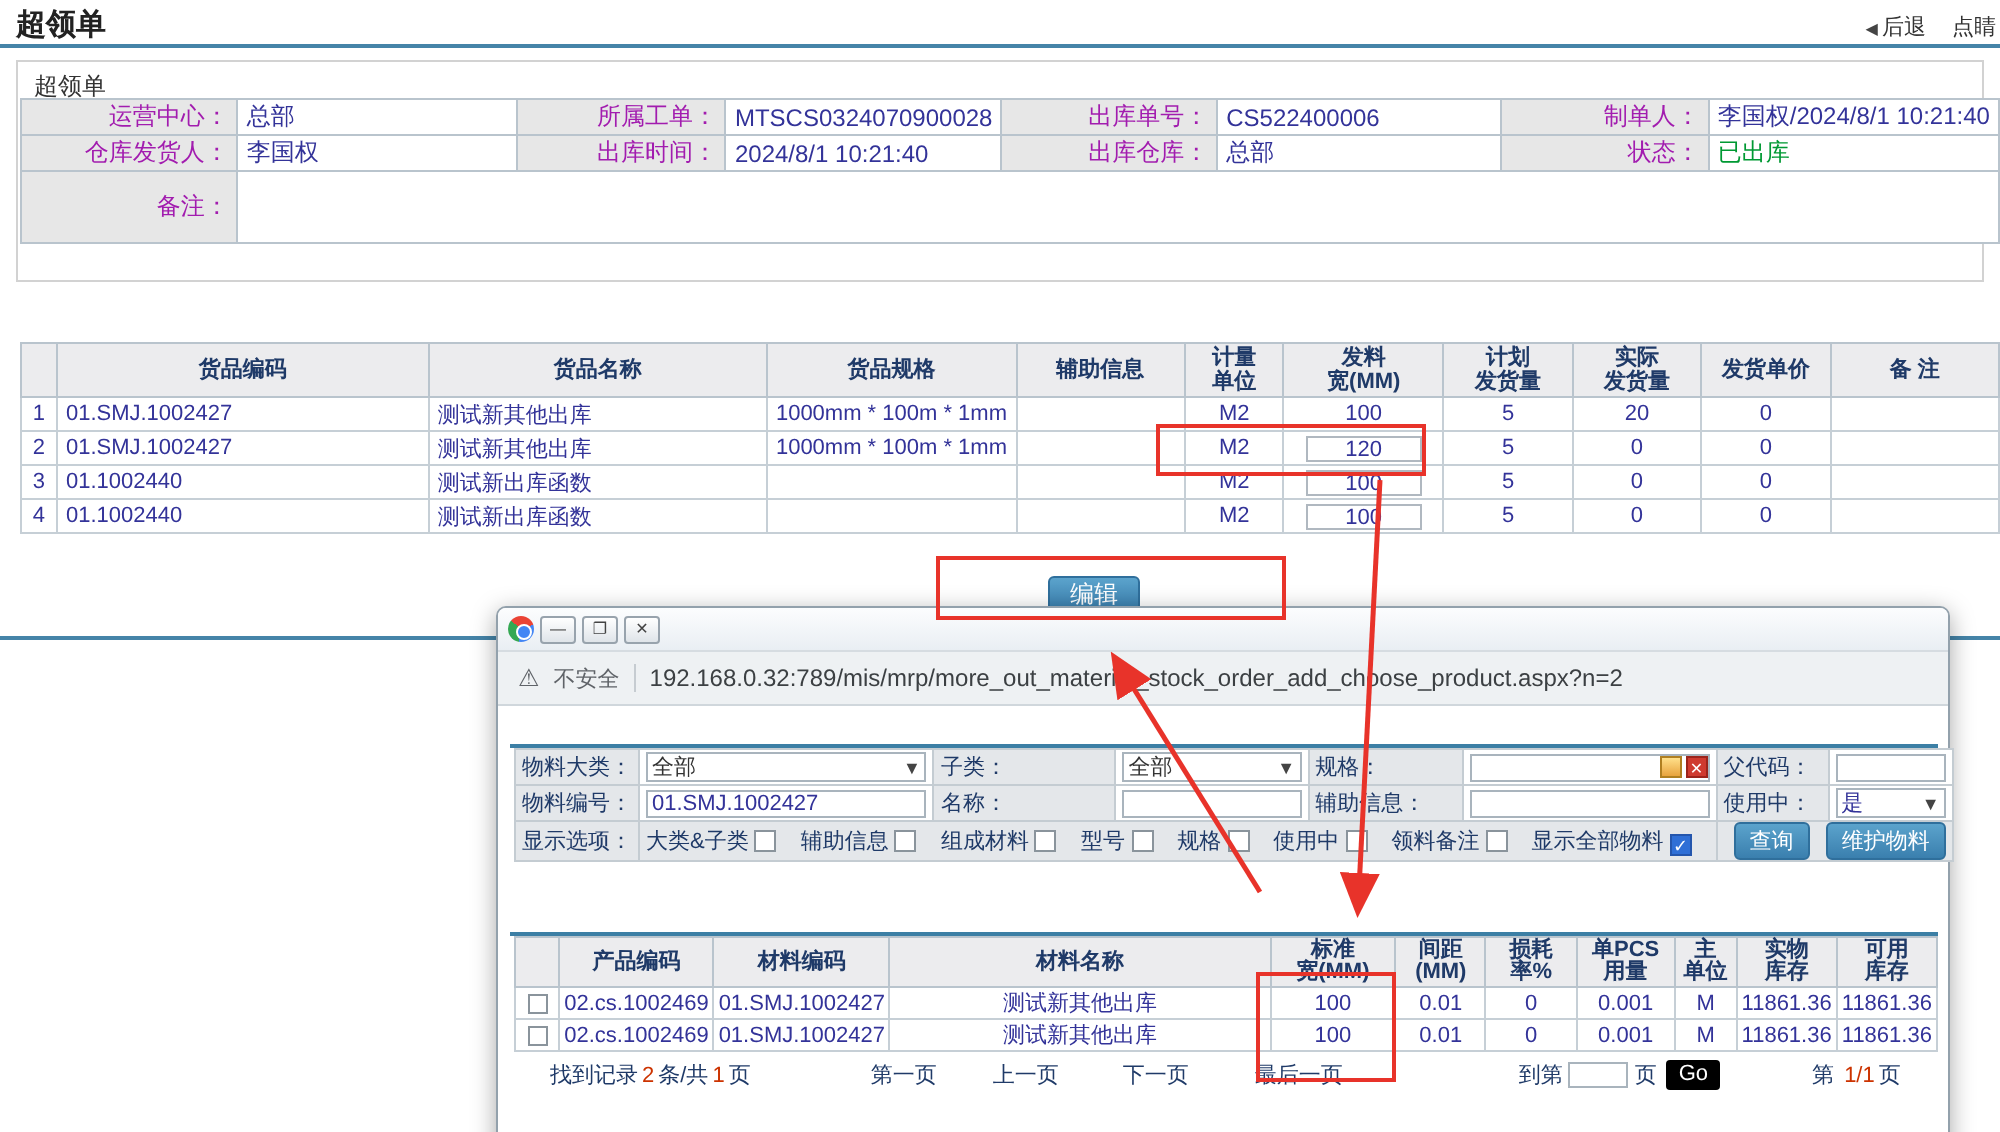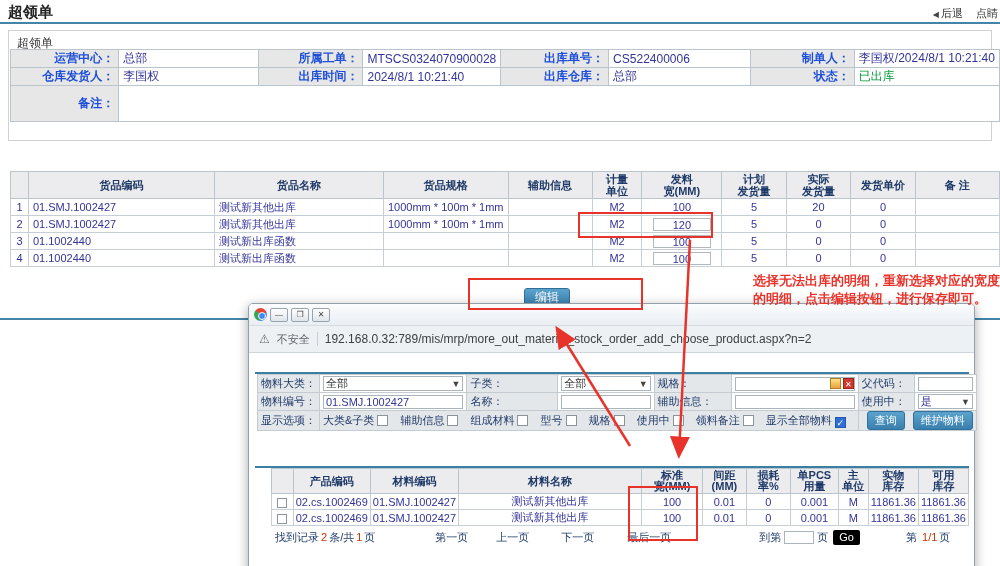--- a/index.html
+++ b/index.html
@@ -17,21 +17,21 @@
 
   
   .panel { position:absolute; background:#fff; border:1px solid #d2d2d2; }
   .panel-title { font-size:12px; color:#333; padding:4px 8px 2px 8px; }
   #panel-order { left:8px; top:30px; width:984px; height:111px; }
   #panel-detail { left:8px; top:146px; width:984px; height:126px; }
 
   
   table.form { border-collapse:collapse; table-layout:fixed; position:absolute; left:10px; top:49px; z-index:2; }
   table.form td { border:1px solid #b9c4cd; font-size:12px; height:18px; padding:0 4px; overflow:hidden; white-space:nowrap; }
-  table.form td.lbl { background:#e7e7e7; color:#1d4ed8; text-align:right;font-weight:bold; }
+  table.form td.lbl { background:#e7e7e7; color:#a21caf; text-align:right; }
   table.form td.val { background:#fff; color:#333399; text-align:left; }
   table.form td.val.status { color:#009933; }
   table.form tr.remark-row td { height:36px; }
 
   
   table.detail { border-collapse:collapse; table-layout:fixed; position:absolute; left:10px; top:171px; z-index:2; }
   table.detail th { border:1px solid #b9c4cd; background:#ececee; color:#1f3a68; font-size:11px; font-weight:bold;
     height:27px; white-space:pre-line; line-height:12px; text-align:center; padding:0 2px; }
   table.detail td { border:1px solid #c6cfd6; font-size:11px; color:#333399; height:17px; padding:0 4px;
     white-space:nowrap; overflow:hidden; text-align:center; }
@@ -84,21 +84,21 @@
   .mini-ic { width:11px; height:11px; display:inline-block; font-size:8px; line-height:11px; text-align:center; cursor:pointer; }
   .ic-grid { background:linear-gradient(#ffe08a,#e8a33d); border:1px solid #b07f20; }
   .ic-del { background:#cf3a2f; color:#fff; border:1px solid #9c241b; }
   td.optrow { background:#e4e7ea; color:#1f3a68; }
   .cb { width:11px; height:11px; border:1px solid #8a949c; background:#fff; display:inline-block;
     vertical-align:-2px; margin:0 9px 0 3px; cursor:pointer; }
   .cb.checked { background:#2f6fd6; border-color:#2456ad; color:#fff; font-size:9px; line-height:10px; text-align:center; }
   .pbtn { display:inline-block; background:linear-gradient(#5ba3cc,#3a7fae); border:1px solid #2f6f9c; border-radius:3px;
     color:#fff; font-size:11px; padding:1px 7px; margin-left:5px; cursor:pointer; }
 
-  table.ptable { border-collapse:collapse; table-layout:fixed; margin-left:16px; }
+  table.ptable { border-collapse:collapse; table-layout:fixed; margin-left:2px; }
   table.ptable th { border:1px solid #b9c4cd; background:#ececee; color:#1f3a68; font-size:11px; font-weight:bold;
     height:25px; white-space:pre-line; line-height:11px; text-align:center; padding:0 1px; }
   table.ptable td { border:1px solid #c6cfd6; font-size:11px; color:#333399; height:14px; padding:0 2px;
     white-space:nowrap; overflow:hidden; text-align:center; }
   .rowcb { width:10px; height:10px; border:1px solid #8a949c; background:#fff; display:inline-block; vertical-align:middle; cursor:pointer; }
 
   .pager { display:flex; align-items:center; font-size:11px; color:#1f3a68; padding-top:4px; white-space:nowrap; }
   .pager .num { color:#cc3300; padding:0 2px; }
   .pager .lnk { cursor:pointer; }
   .goto-input { width:30px; height:13px; border:1px solid #a9b4bd; font-size:11px; margin:0 3px; }
@@ -437,15 +437,14 @@
       <marker id="arrhead" markerWidth="9" markerHeight="8" refX="7" refY="4" orient="auto">
         <path d="M0,0 L9,4 L0,8 z" fill="#e8332a"></path>
       </marker>
     </defs>
     <line x1="690" y1="240" x2="679" y2="454" stroke="#e8332a" stroke-width="2.5" marker-end="url(#arrhead)"></line>
     <line x1="630" y1="446" x2="558" y2="330" stroke="#e8332a" stroke-width="2.5" marker-end="url(#arrhead)"></line>
   </svg>
   <div class="redbox" id="rb-width"></div>
   <div class="redbox" id="rb-edit"></div>
   <div class="redbox" id="rb-col"></div>
-  <div id="annotation">选择无法出库的明细，重新选择对应的宽度的明细，点击编辑按钮，进行保存即可。</div>
 
 </div>
 
 </body></html>

